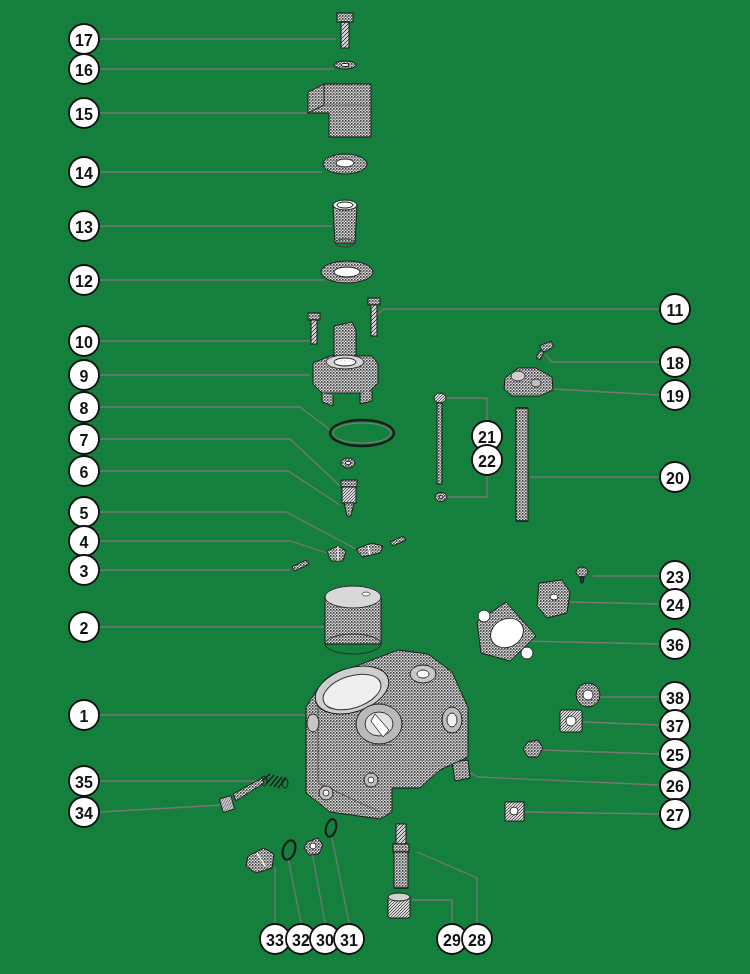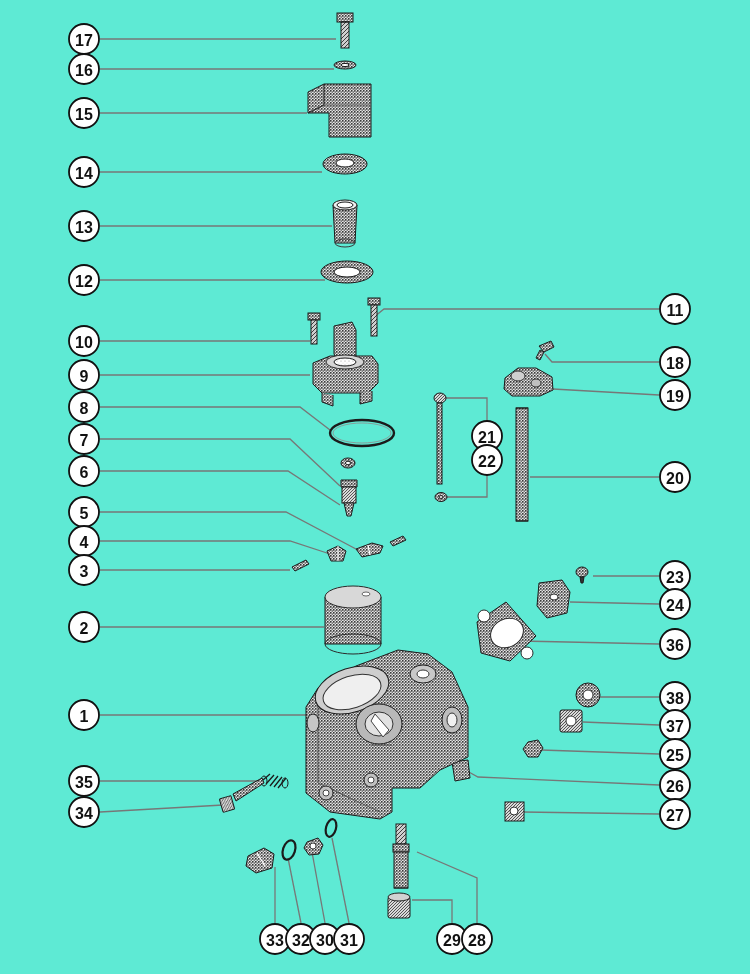--- a/index.html
+++ b/index.html
@@ -1,17 +1,17 @@
 <!DOCTYPE html>
 <html><head>
 <meta charset="utf-8">
 <style>
   html,body{margin:0;padding:0;background:#ffffff;}
   body{font-family:"Liberation Sans", sans-serif;}
-  #sheet{position:relative;width:750px;height:974px;background:#5eead4;overflow:hidden;}
+  #sheet{position:relative;width:750px;height:974px;background:#15803d;overflow:hidden;}
   #sheet svg{position:absolute;left:0;top:0;}
   .cal-num{font-family:"Liberation Sans", sans-serif;font-weight:bold;fill:#111;text-anchor:middle;dominant-baseline:central;}
 </style>
 </head>
 <body>
 
 <div id="sheet">
   <svg width="750" height="974" viewBox="0 0 750 974">
     <defs>
       <pattern id="stipple" width="3" height="3" patternUnits="userSpaceOnUse">

